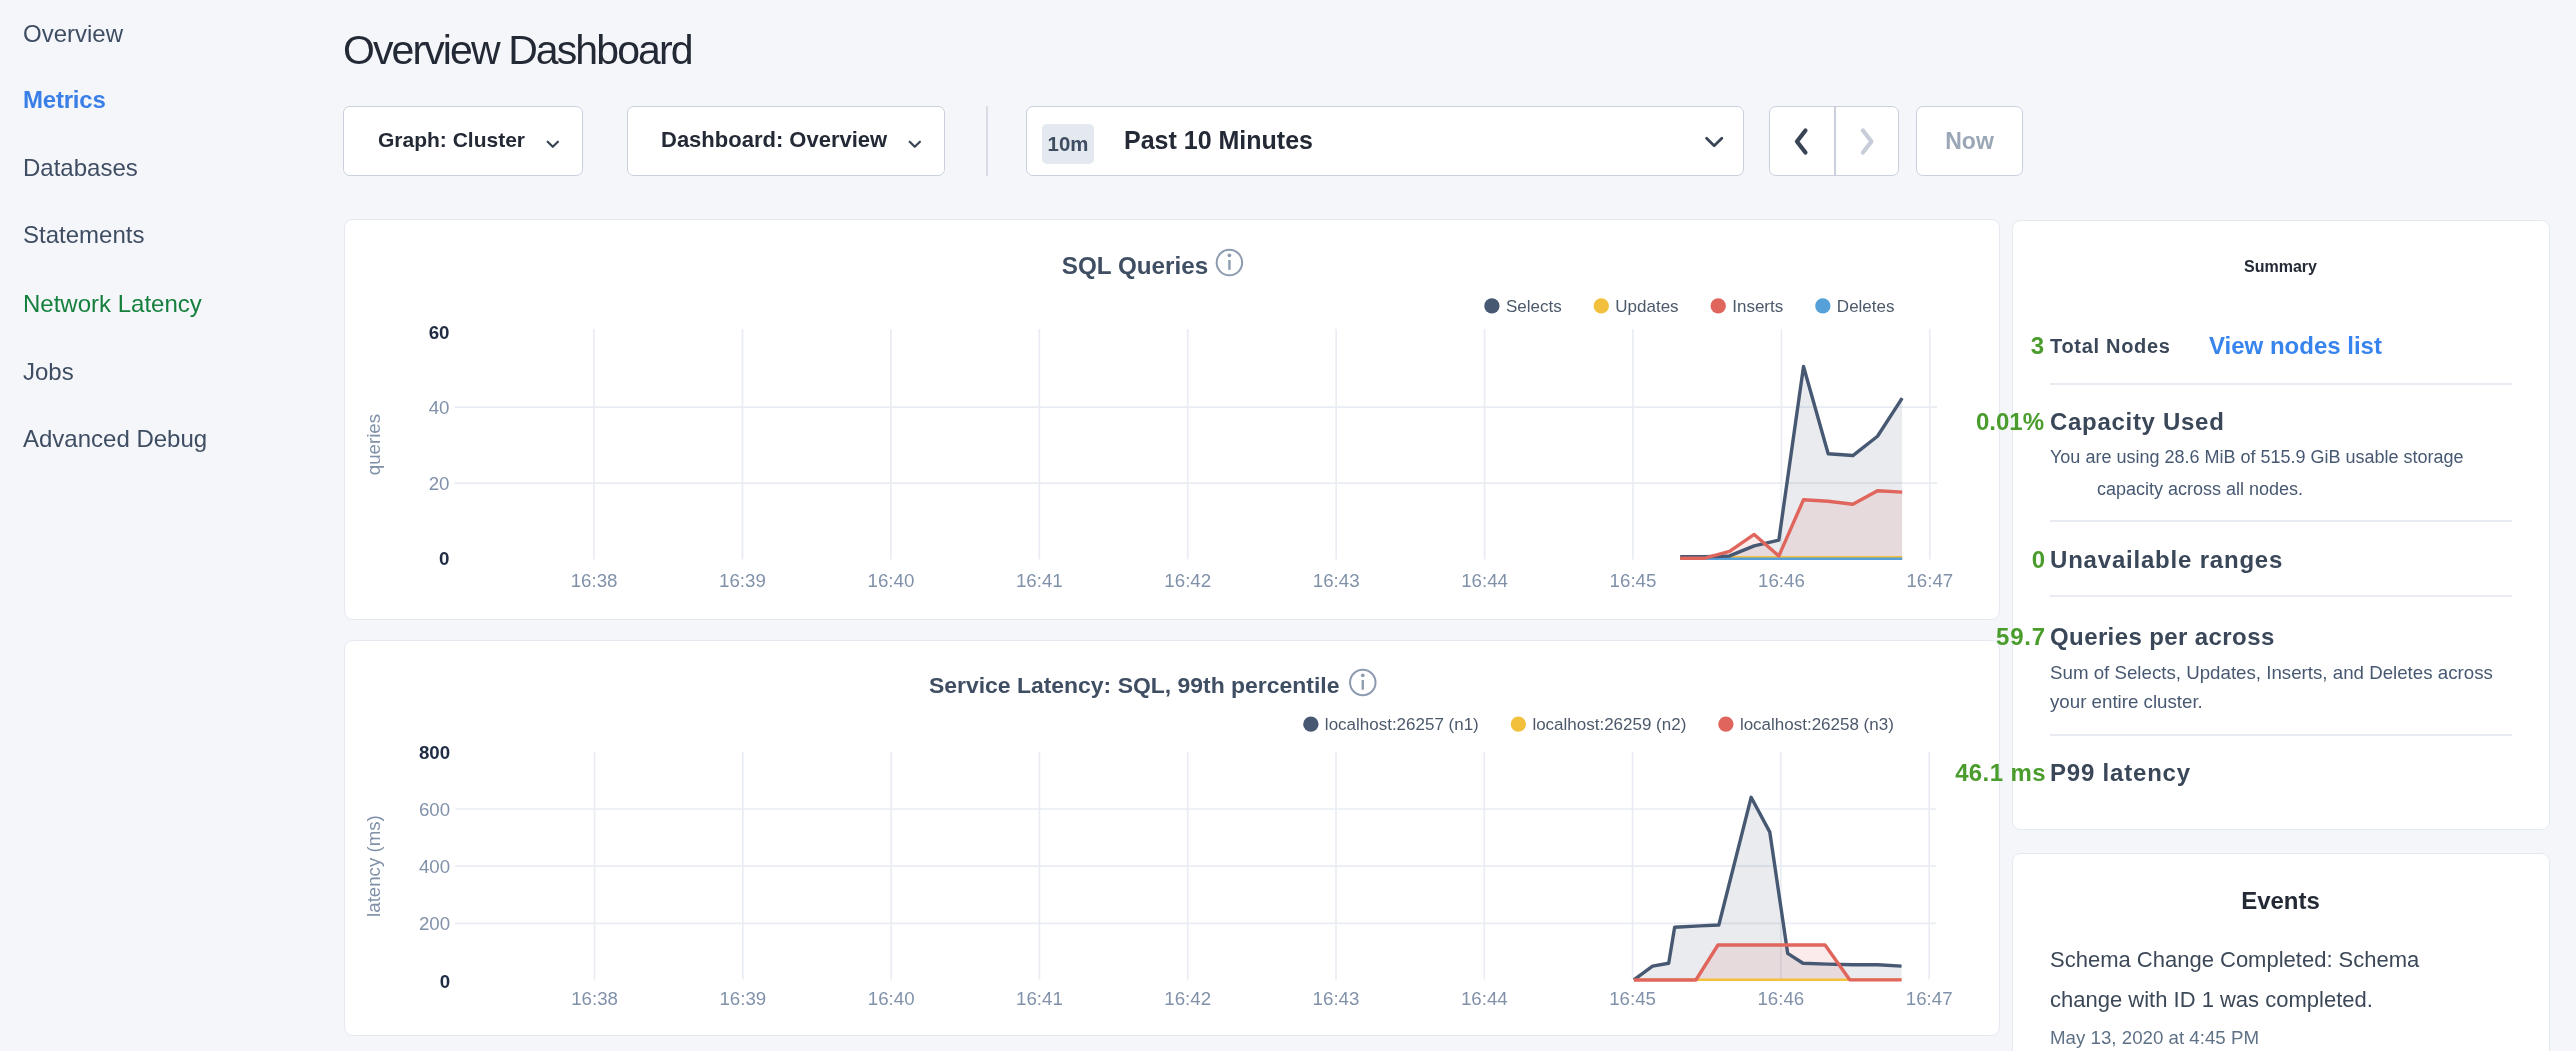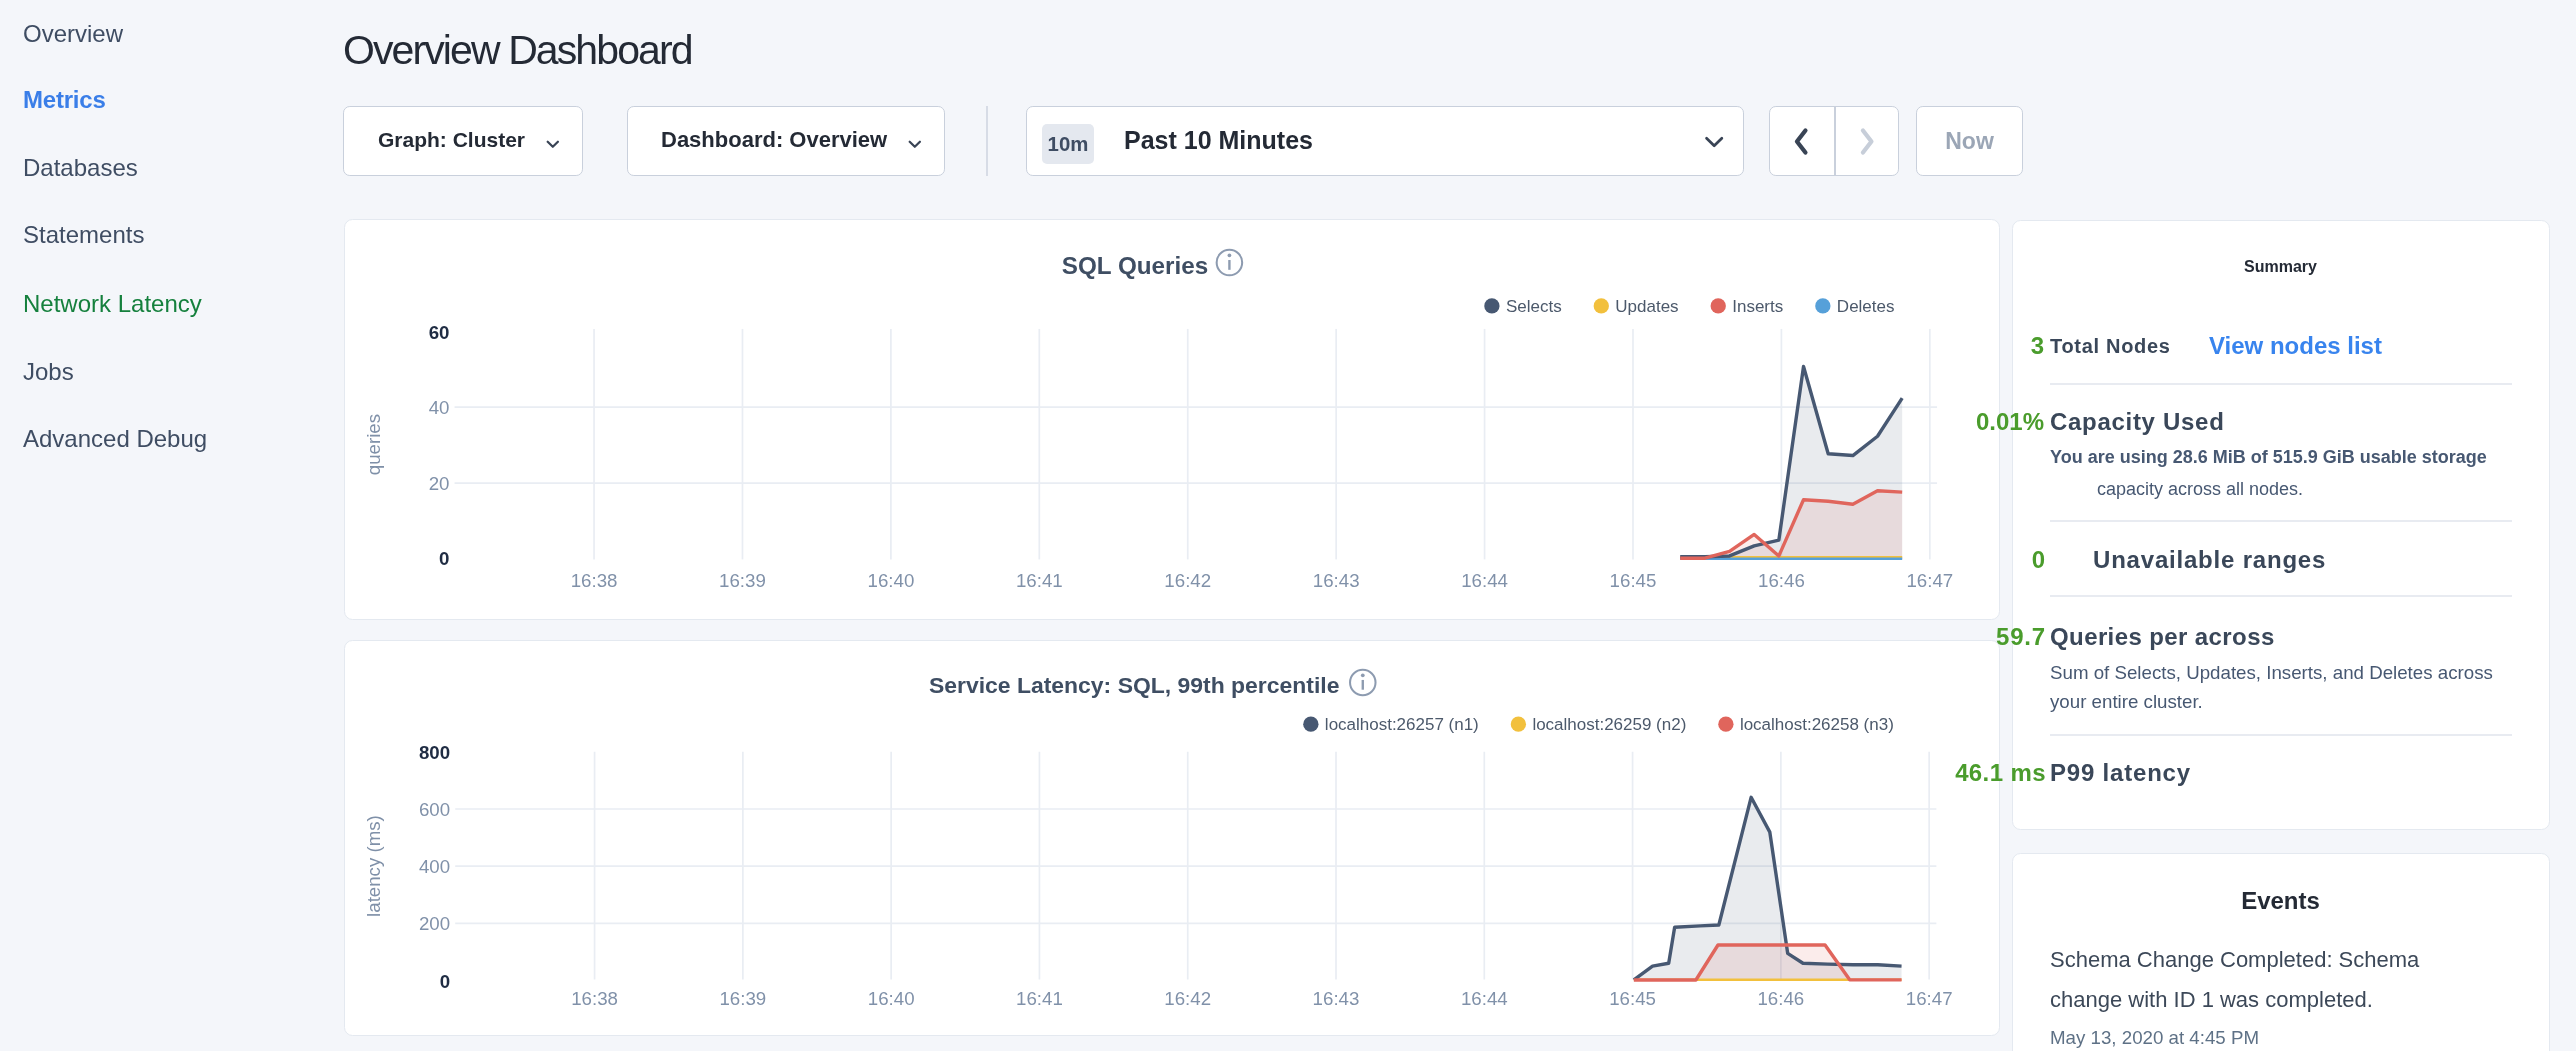--- a/index.html
+++ b/index.html
@@ -145,24 +145,24 @@
 </svg>
 
 <div class="card" style="left:2012px;top:220px;width:538px;height:610px;"></div>
 <div class="abs" style="left:2153px;top:255px;width:255px;font-size:16px;line-height:24px;color:#242a35;font-weight:700;text-align:center;">Summary</div>
 <div class="abs" style="left:2050px;top:334px;font-size:20px;line-height:24px;color:#3a4759;font-weight:700;letter-spacing:0.7px;">Total Nodes</div>
 <div class="abs" style="left:2209px;top:334px;font-size:24px;line-height:24px;color:#3884ee;font-weight:700;">View nodes list</div>
 <div class="abs" style="right:65px;top:334px;font-size:24px;line-height:24px;color:#4a9c2c;font-weight:700;text-align:right;">3</div>
 <div class="divider" style="left:2050px;top:383px;width:462px;"></div>
 <div class="abs" style="left:2050px;top:410px;font-size:24px;line-height:24px;color:#3a4759;font-weight:700;letter-spacing:0.7px;">Capacity Used</div>
 <div class="abs" style="right:65px;top:410px;font-size:24px;line-height:24px;color:#4a9c2c;font-weight:700;text-align:right;">0.01%</div>
-<div class="abs" style="left:2050px;top:448px;font-size:18px;line-height:18px;color:#475872;font-weight:700;">You are using 28.6 MiB of 515.9 GiB usable storage</div>
+<div class="abs" style="left:2050px;top:448px;font-size:18px;line-height:18px;color:#475872;font-weight:400;">You are using 28.6 MiB of 515.9 GiB usable storage</div>
 <div class="abs" style="left:2050px;top:480px;font-size:18px;line-height:18px;color:#475872;font-weight:400;margin-left:47px;">capacity across all nodes.</div>
 <div class="divider" style="left:2050px;top:520px;width:462px;"></div>
-<div class="abs" style="left:2050px;top:548px;font-size:24px;line-height:24px;color:#3a4759;font-weight:700;letter-spacing:0.8px;margin-left:43px;">Unavailable ranges</div>
+<div class="abs" style="left:2050px;top:548px;font-size:24px;line-height:24px;color:#3a4759;font-weight:700;letter-spacing:0.8px;">Unavailable ranges</div>
 <div class="abs" style="right:64px;top:548px;font-size:24px;line-height:24px;color:#4a9c2c;font-weight:700;text-align:right;">0</div>
 <div class="divider" style="left:2050px;top:595px;width:462px;"></div>
 <div class="abs" style="left:2050px;top:625px;font-size:24px;line-height:24px;color:#3a4759;font-weight:700;letter-spacing:0.4px;">Queries per across</div>
 <div class="abs" style="right:63px;top:625px;font-size:24px;line-height:24px;color:#4a9c2c;font-weight:700;letter-spacing:0.8px;text-align:right;">59.7</div>
 <div class="abs" style="left:2050px;top:664px;font-size:18.7px;line-height:18.7px;color:#475872;font-weight:400;">Sum of Selects, Updates, Inserts, and Deletes across</div>
 <div class="abs" style="left:2050px;top:693px;font-size:18.7px;line-height:18.7px;color:#475872;font-weight:400;">your entire cluster.</div>
 <div class="divider" style="left:2050px;top:734px;width:462px;"></div>
 <div class="abs" style="left:2050px;top:761px;font-size:24px;line-height:24px;color:#3a4759;font-weight:700;letter-spacing:0.8px;">P99 latency</div>
 <div class="abs" style="right:63px;top:761px;font-size:24px;line-height:24px;color:#4a9c2c;font-weight:700;letter-spacing:0.4px;text-align:right;">46.1 ms</div>
 

